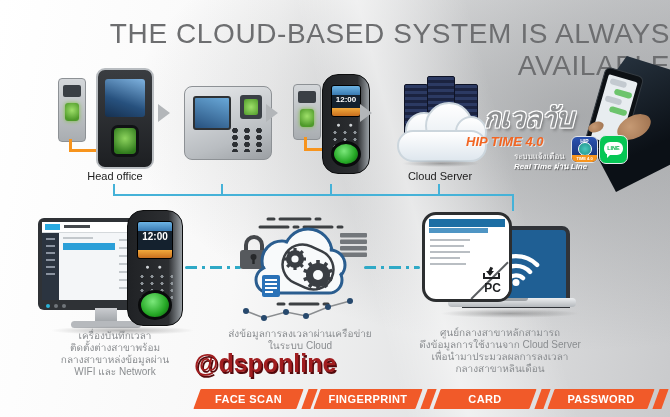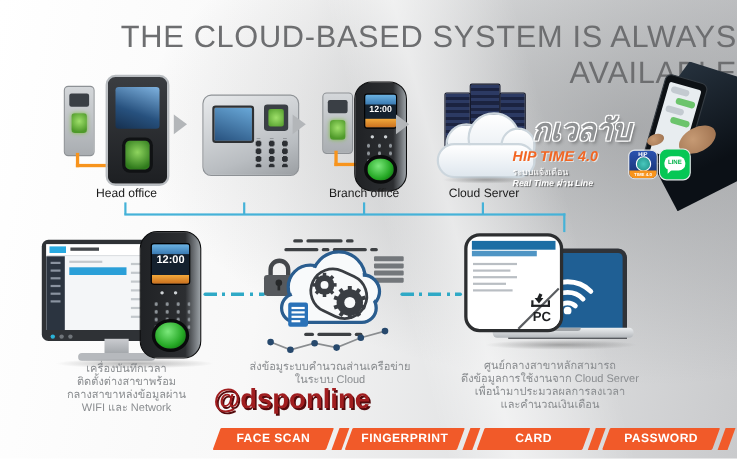--- a/index.html
+++ b/index.html
@@ -46,21 +46,21 @@
       background:radial-gradient(circle at 42% 35%,#7be87b,#24a724 60%,#0d4d0d);border:3px solid #0a0b0c;}
   
   .tower{background:repeating-linear-gradient(180deg,#2c3a63 0 3px,#1b2340 3px 6px);border:1px solid #0e1326;border-radius:2px;}
   .puff{background:linear-gradient(180deg,#ffffff,#e3eaf0);border:2px solid #ccd6dd;border-radius:50%;}
   .puffbase{background:linear-gradient(180deg,#ffffff,#dfe7ee);border:2px solid #ccd6dd;border-radius:16px;}
   .shadow{background:radial-gradient(ellipse,rgba(0,0,0,.28),rgba(0,0,0,0) 70%);}
   
   .promoBig{font-size:27px;font-weight:bold;font-style:italic;color:#8f9193;
       text-shadow:-1px -1px 0 #fff,1px -1px 0 #fff,-1px 1px 0 #fff,1px 1px 0 #fff,2px 3px 3px rgba(0,0,0,.3);}
   .promoProd{font-size:13px;font-weight:bold;font-style:italic;color:#f26522;text-shadow:1px 1px 0 rgba(255,255,255,.6);}
-  .promoSub{font-size:8px;color:#fff;text-shadow:1px 1px 1px rgba(0,0,0,.5);}
+  .promoSub{font-size:8px;color:#fff;text-shadow:1px 1px 1px rgba(0,0,0,.5);margin-left:48px;}
   .wedge{left:580px;top:56px;width:90px;height:136px;background:linear-gradient(155deg,#2b3845,#0b1016 70%);
       clip-path:polygon(52% 0,100% 10%,100% 80%,40% 100%,8% 60%,26% 24%);}
   .phone{left:594px;top:70px;width:38px;height:80px;background:#0d1115;border:1px solid #343b42;border-radius:6px;transform:rotate(16deg);}
   .phone .ps{position:absolute;left:4px;right:4px;top:6px;bottom:8px;background:#e8edf0;border-radius:2px;overflow:hidden;}
   .phone .b{height:6px;border-radius:3px;margin:3px;}
   .bg1{background:#6cc46c;width:60%;margin-left:34%!important;}
   .bg2{background:#c3cad0;width:55%;}
   .handflesh{background:radial-gradient(circle at 40% 40%,#c69a74,#9c6f4c);border-radius:50%;}
   .appicon{left:571px;top:136px;width:25px;height:25px;border-radius:6px;overflow:hidden;
       background:linear-gradient(180deg,#2a52b0,#16306e);border:1px solid #dfe3e8;}
@@ -170,21 +170,20 @@
     <div class="abs tower" style="left:11px;top:8px;width:22px;height:50px;"></div>
     <div class="abs tower" style="left:61px;top:8px;width:22px;height:50px;"></div>
     <div class="abs puff" style="left:12px;top:36px;width:34px;height:34px;"></div>
     <div class="abs puff" style="left:32px;top:26px;width:44px;height:44px;"></div>
     <div class="abs puff" style="left:62px;top:40px;width:28px;height:28px;"></div>
     <div class="abs puffbase" style="left:4px;top:54px;width:86px;height:28px;"></div>
   </div>
   <div class="abs shadow" style="left:402px;top:160px;width:78px;height:7px;"></div>
 
   <div class="abs nlabel" style="left:55px;width:120px;">Head office</div>
-  <div class="abs nlabel" style="left:271px;width:120px;">Branch office</div>
   <div class="abs nlabel" style="left:379px;width:122px;">Cloud Server</div>
 
   <div class="abs wedge"></div>
   <div class="abs phone">
     <div class="ps">
         <div class="b bg2"></div>
         <div class="b bg1"></div>
         <div class="b bg2"></div>
         <div class="b bg1"></div>
       </div>
@@ -411,28 +410,28 @@
   </div>
   <div class="abs shadow" style="left:440px;top:309px;width:140px;height:9px;"></div>
 
   <div class="abs cap" style="left:25px;top:330px;width:180px;">
     <div>เครื่องบันทึกเวลา</div>
     <div>ติดตั้งต่างสาขาพร้อม</div>
     <div>กลางสาขาหล่งข้อมูลผ่าน</div>
     <div>WIFI และ Network</div>
   </div>
   <div class="abs cap" style="left:210px;top:328px;width:180px;">
-    <div>ส่งข้อมูระบบคำนวณส่านเครือข่าย</div>
+    <div>ส่งข้อมูลการลงเวลาผ่านเครือข่าย</div>
     <div>ในระบบ Cloud</div>
   </div>
   <div class="abs cap" style="left:405px;top:327px;width:190px;">
     <div>ศูนย์กลางสาขาหลักสามารถ</div>
     <div>ดึงข้อมูลการใช้งานจาก Cloud Server</div>
     <div>เพื่อนำมาประมวลผลการลงเวลา</div>
-    <div>และคำนวณเงินเดือน</div>
+    <div>กลางสาขาหลินเดือน</div>
   </div>
 
   <div class="abs watermark">@dsponline</div>
 
   <div class="abs chip" style="left:197px;width:103px;">
       <span>FACE SCAN</span>
     </div>
   <div class="abs sliver" style="left:305px;"></div>
   <div class="abs chip" style="left:317px;width:102px;">
       <span>FINGERPRINT</span>

